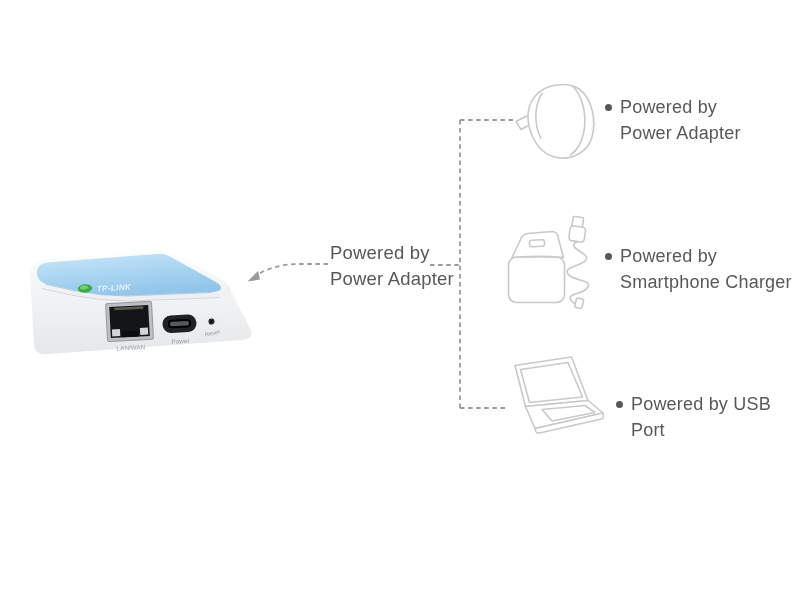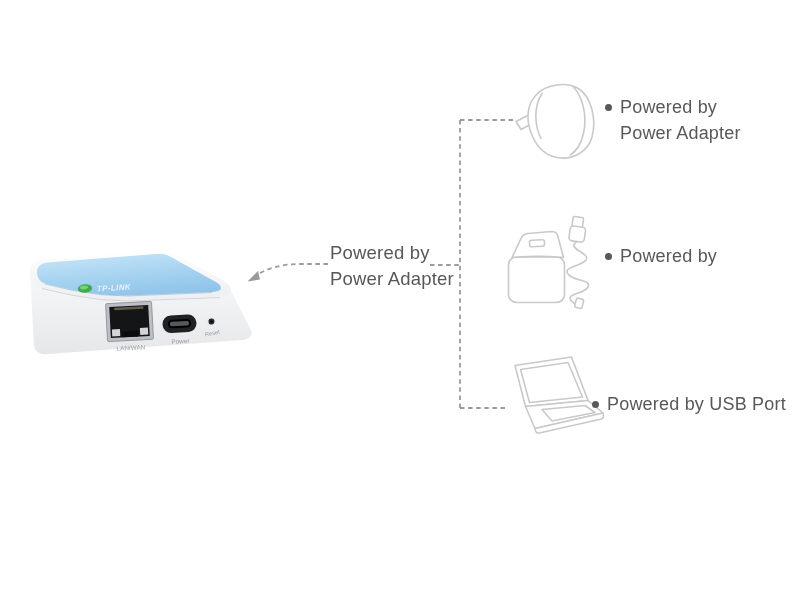--- a/index.html
+++ b/index.html
@@ -130,23 +130,24 @@
     <div class="option-text">
       <div>Powered by</div>
       <div>Power Adapter</div>
     </div>
   </div>
 
   <div class="option" style="left:605px;top:243px">
     <span class="dot"></span>
     <div class="option-text">
       <div>Powered by</div>
+      <div>Smartphone Charger</div>
     </div>
   </div>
 
-  <div class="option" style="left:592px;top:391px">
+  <div class="option" style="left:616px;top:391px">
     <span class="dot"></span>
     <div class="option-text">
       <div>Powered by USB Port</div>
     </div>
   </div>
 
 </div>
 
 </body></html>

